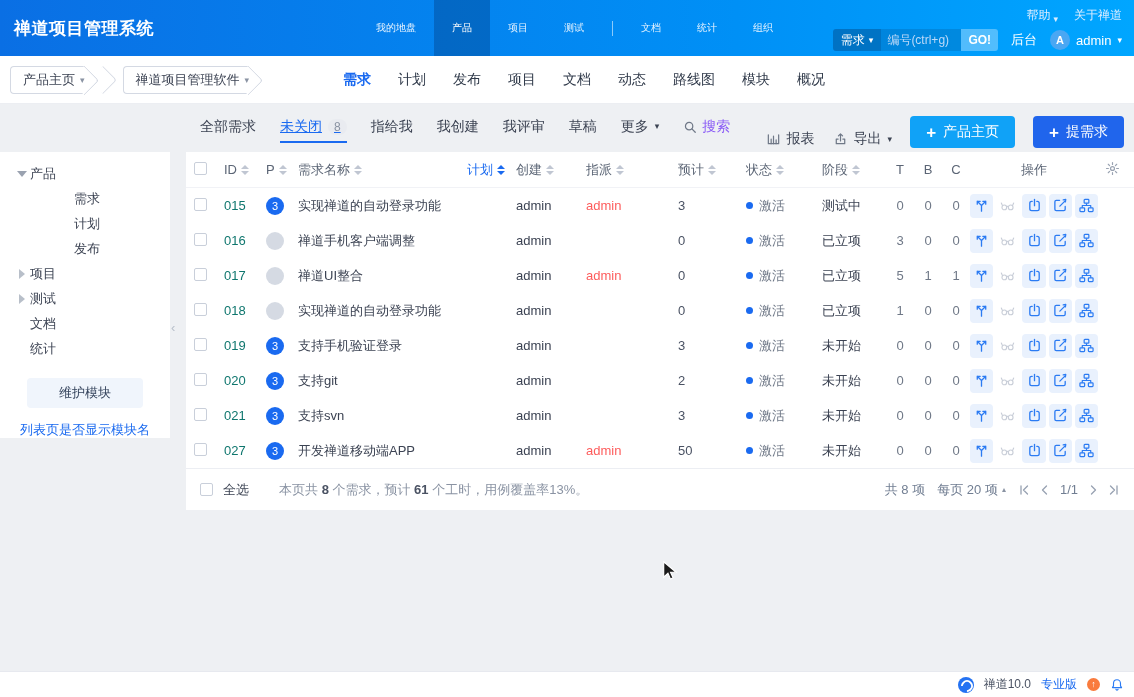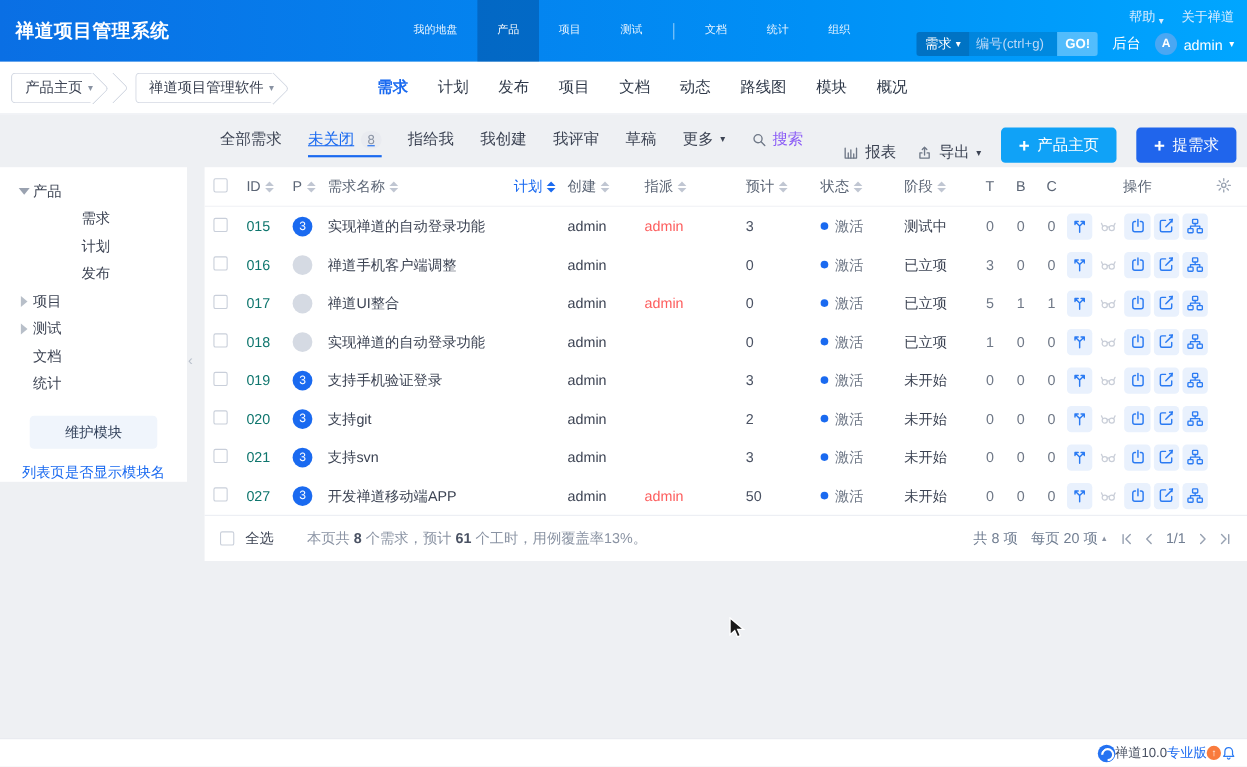--- a/index.html
+++ b/index.html
@@ -118,21 +118,21 @@
   .pg-group { display:flex; align-items:center; gap:9px; }
   .pg-btn { display:flex; align-items:center; color:#97a1b1; cursor:pointer; background:none; border:none; padding:0; }
   .per-page { display:flex; align-items:center; gap:4px; cursor:pointer; }
   .per-page .caret { color:#8a93a3; font-size:8px; }
 
   
   .statusbar { position:absolute; left:0; bottom:0; width:1134px; height:26px; background:#fff; border-top:1px solid #e7e9ef;
     display:flex; align-items:center; padding:0 10px; font-size:12px; color:#99a1b0; }
   .sb-crumb { cursor:pointer; }
   .sb-sep { margin:0 7px; color:#c6ccd6; }
-  .sb-right { margin-left:auto; display:flex; align-items:center; gap:0; }
+  .sb-right { margin-left:auto; display:flex; align-items:center; gap:10px; }
   .zt-logo { width:16px; height:16px; border-radius:50%; background:#2472f2; position:relative; }
   .zt-logo::after { content:""; position:absolute; left:3px; top:3px; width:8px; height:8px; border:2px solid #fff;
     border-left-color:transparent; border-radius:50%; transform:rotate(-45deg); }
   .version { color:#4a5263; }
   .edition { color:#1a6af0; cursor:pointer; }
   .upg { width:13px; height:13px; border-radius:50%; background:#f97b3d; color:#fff; font-size:9px; line-height:13px;
     text-align:center; cursor:pointer; }
   .bell { color:#2b7bf3; cursor:pointer; display:flex; }
 
   .cursor { position:absolute; left:662px; top:561px; z-index:99; pointer-events:none; }

